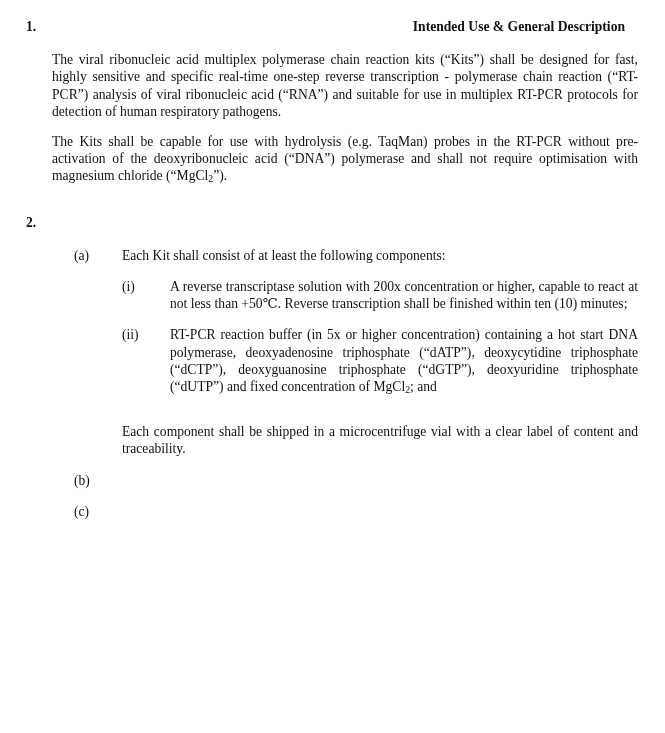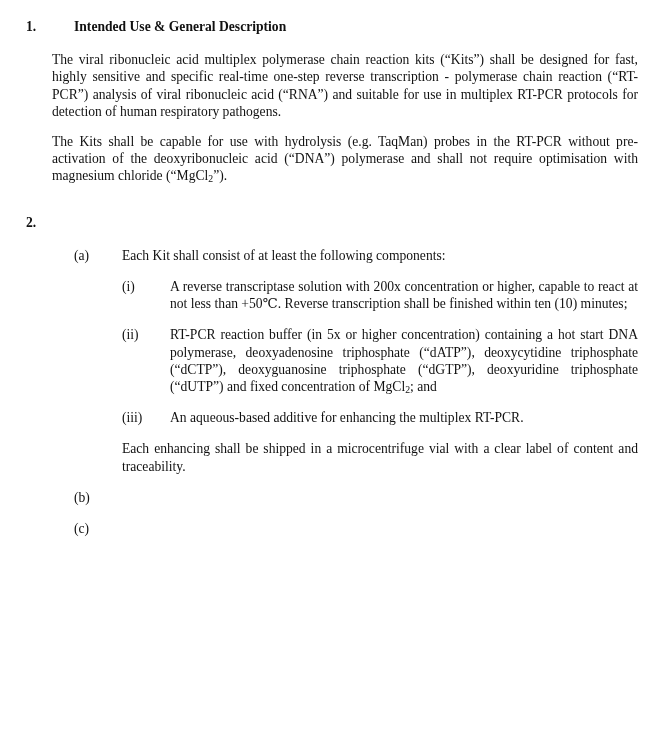--- a/index.html
+++ b/index.html
@@ -42,20 +42,21 @@
   .sec {
     padding-left: 26px;
   }
   .sec .marker {
     width: 48px;
     font-weight: bold;
   }
   .sec .txt {
     font-weight: bold;
     padding-right: 40px;
+    text-align: right;
   }
 
   
   .para-l1 {
     margin-left: 52px;
     margin-right: 27px;
     text-align: justify;
   }
 
   
@@ -145,28 +146,24 @@
 
   <div class="gap-item"></div>
 
   <div class="row lvl3">
     <span class="marker">(ii)</span>
     <span class="txt"><span>RT-PCR reaction buffer (in 5x or higher concentration) containing a hot start DNA polymerase, deoxyadenosine triphosphate (“dATP”), deoxycytidine triphosphate (“dCTP”), deoxyguanosine triphosphate (“dGTP”), deoxyuridine triphosphate (“dUTP”) and fixed concentration of MgCl</span><sub>2</sub><span>; and</span></span>
   </div>
 
   <div class="gap-item"></div>
 
-  <div class="row lvl3">
-    <span class="marker">(iii)</span>
-    <span class="txt noj">An aqueous-based additive for enhancing the multiplex RT-PCR.</span>
-  </div>
 
   <div class="gap-item"></div>
 
-  <div class="para-l2">Each enhancing shall be shipped in a microcentrifuge vial with a clear label of content and traceability.</div>
+  <div class="para-l2">Each component shall be shipped in a microcentrifuge vial with a clear label of content and traceability.</div>
 
   <div class="gap-sub"></div>
 
   <div class="row lvl2">
     <span class="marker">(b)</span>
   </div>
 
   <div class="gap-sub"></div>
 
   <div class="row lvl2">

